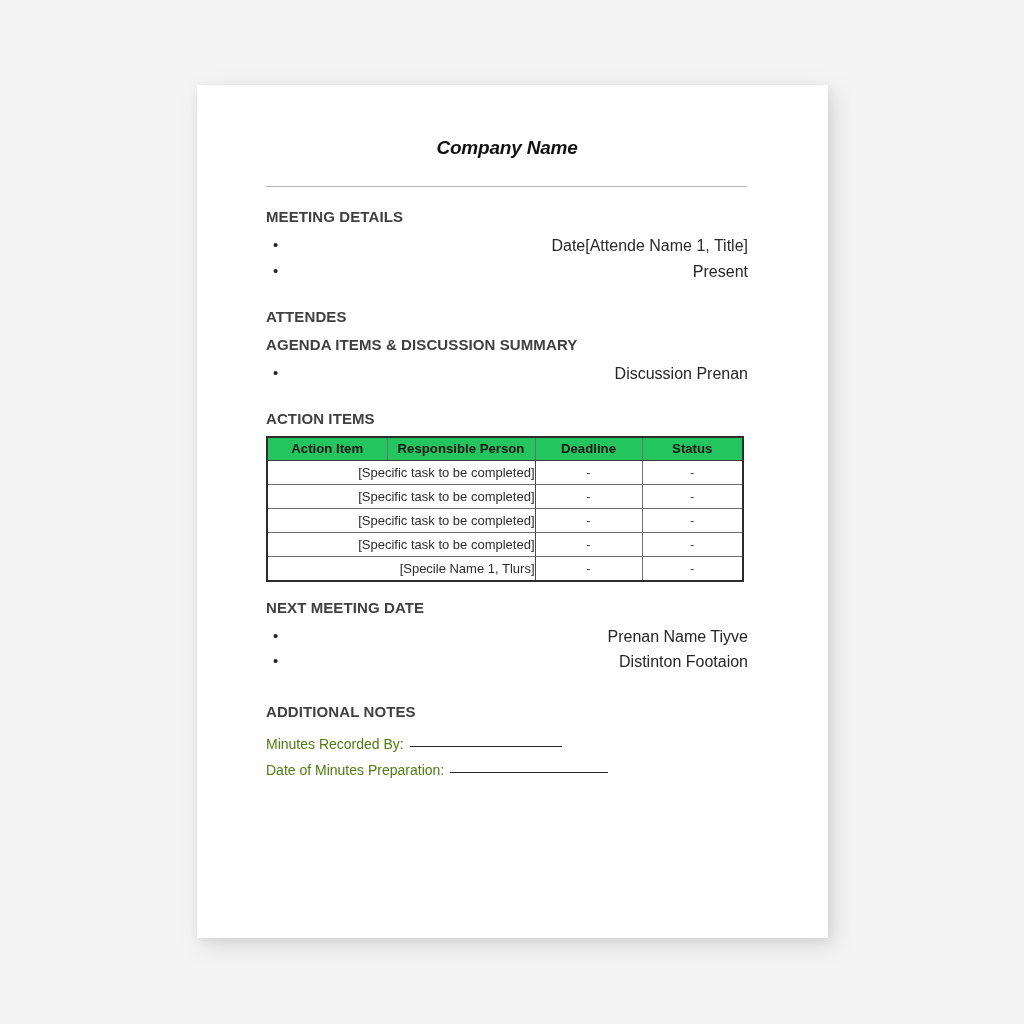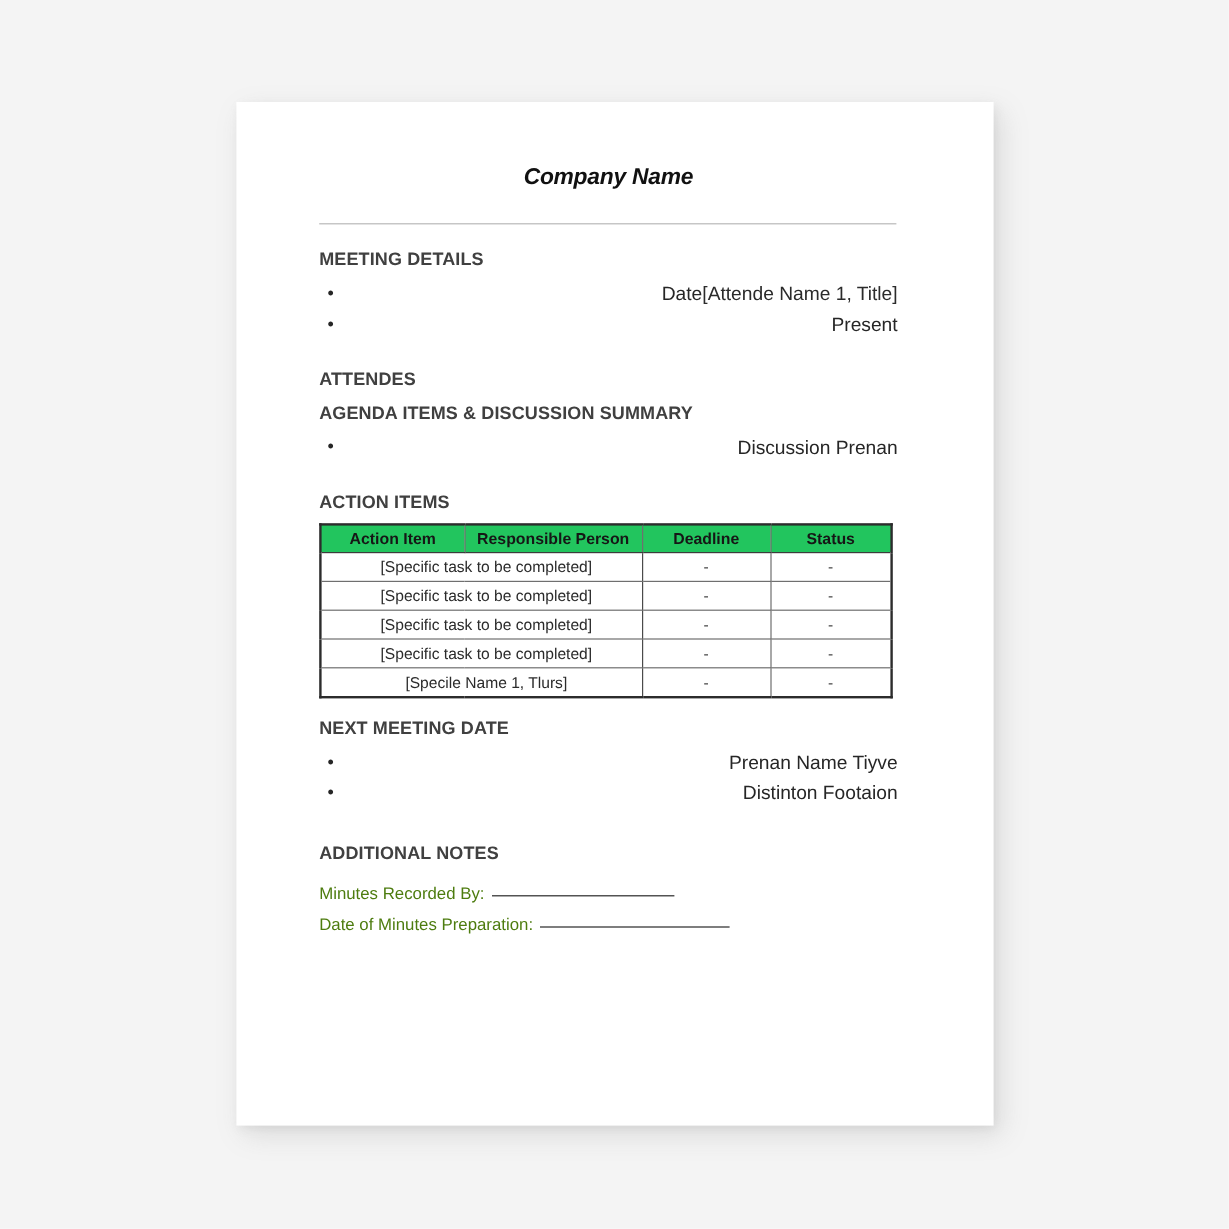--- a/index.html
+++ b/index.html
@@ -123,21 +123,21 @@
     border-left: 2px solid #2c2c2c;
   }
   table.action-table thead th.last-head {
     border-right: 2px solid #2c2c2c;
   }
   table.action-table tbody td {
     background: #ffffff;
     color: #2b2b2b;
   }
   table.action-table tbody td.task-cell {
-    text-align: center;
+    text-align: right;
     padding-left: 8px;
     border-left: 2px solid #2c2c2c;
     border-right: 1px solid #4a4a4a;
     font-size: 13px;
   }
   table.action-table tbody td.dash-cell {
     text-align: center;
     color: #444;
   }
   table.action-table tbody td.last-col {

